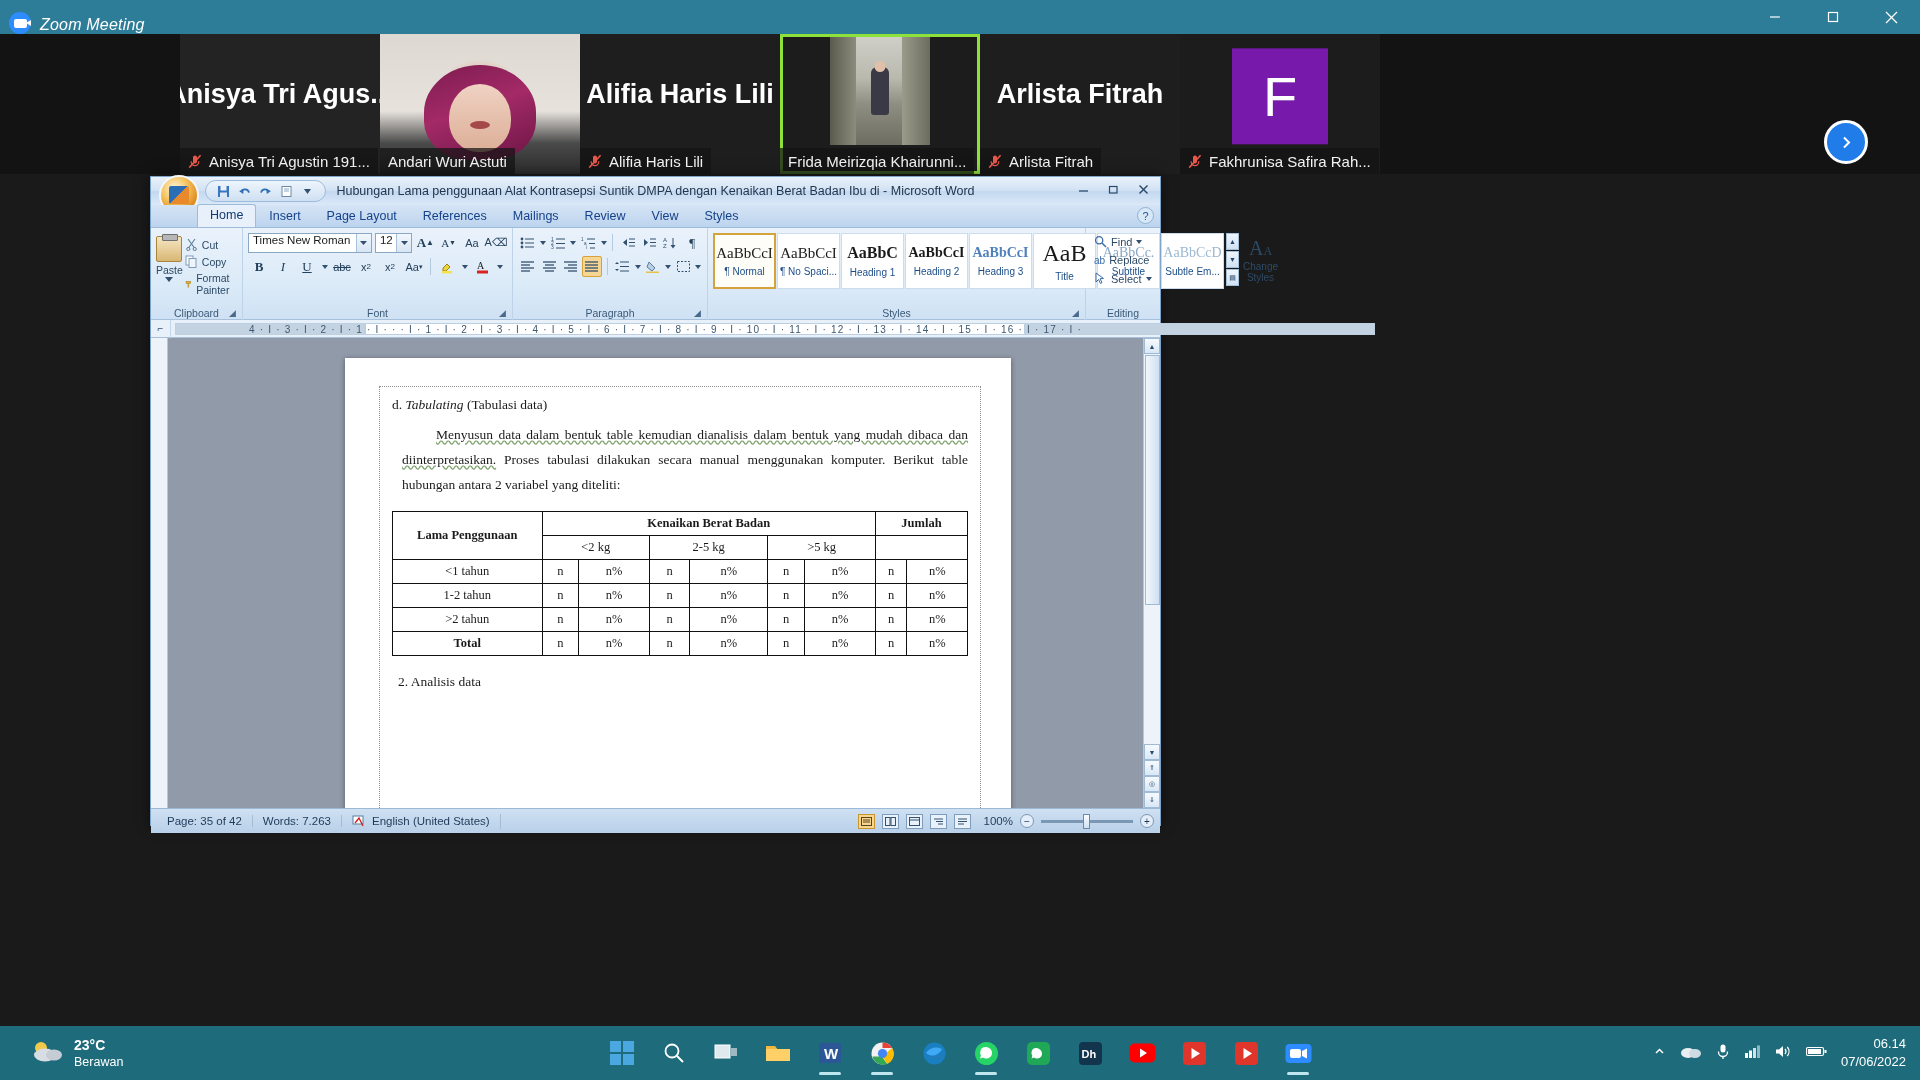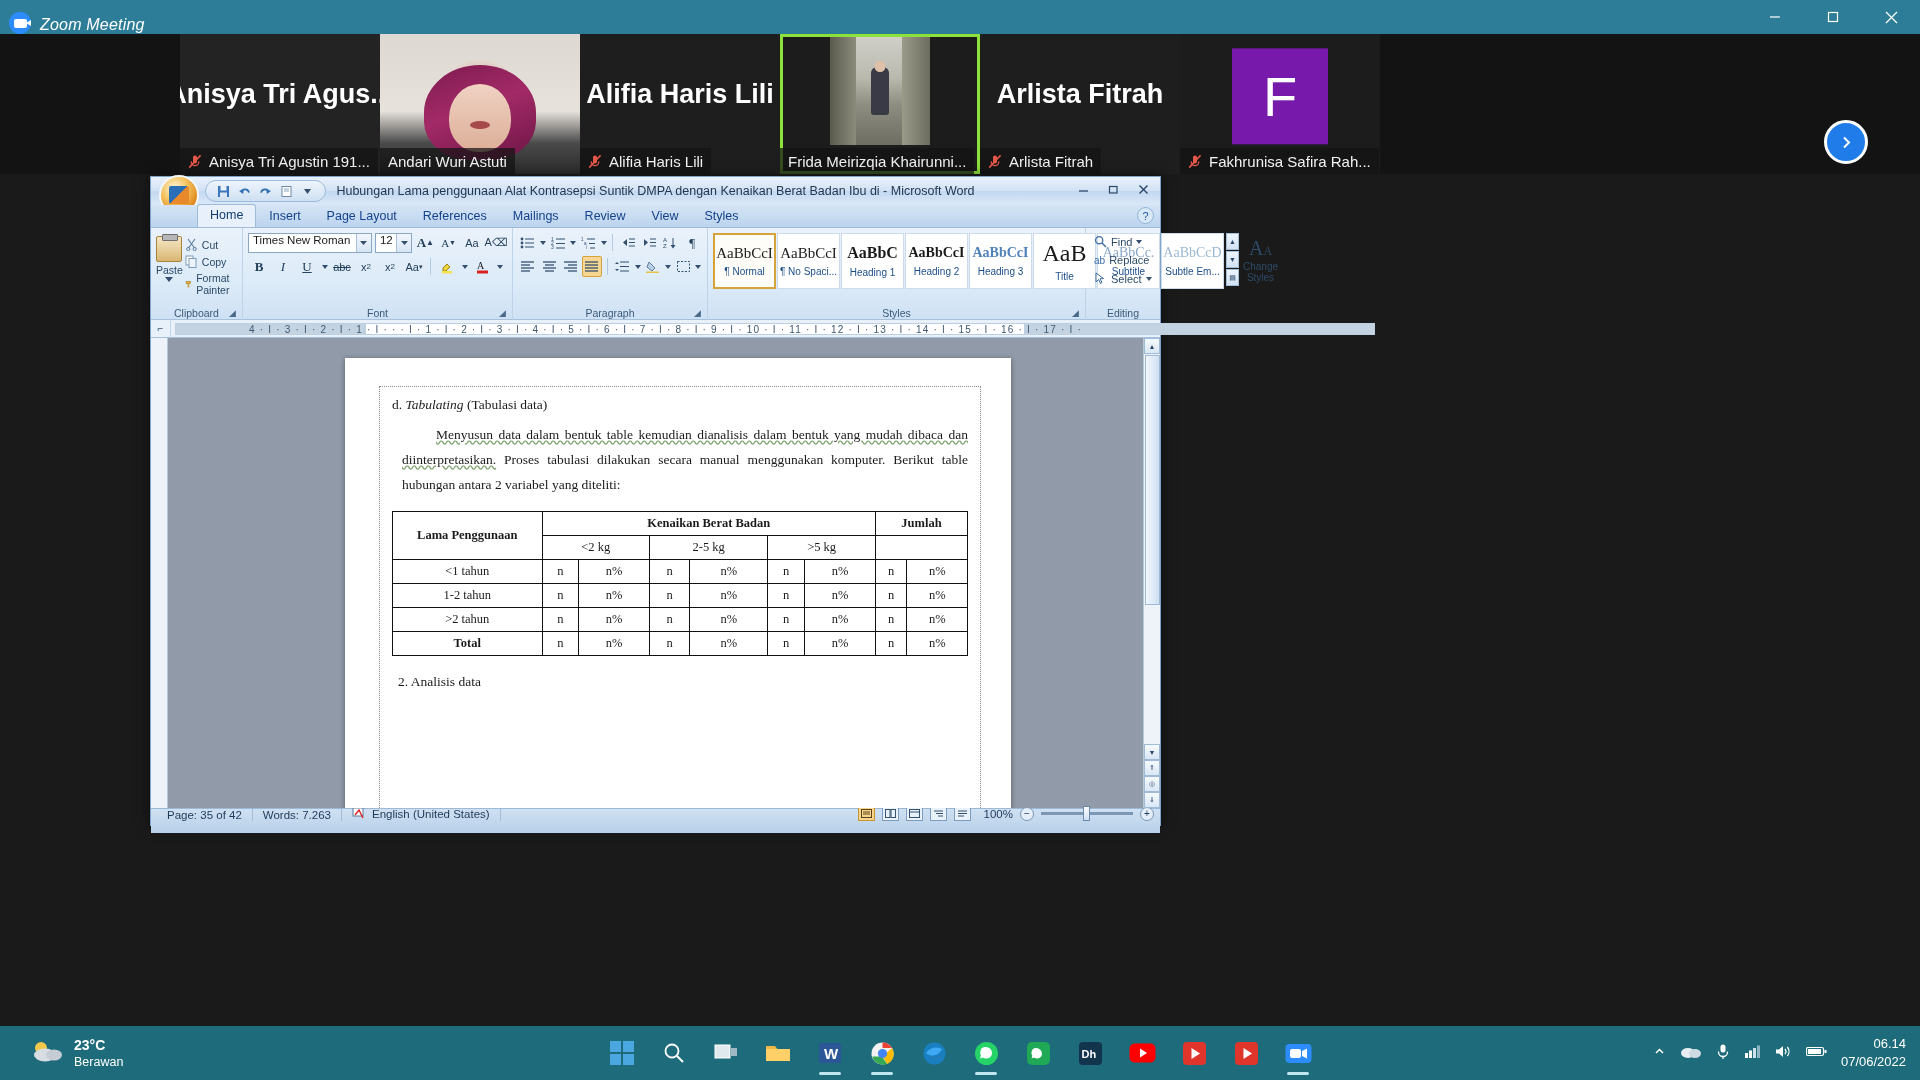--- a/index.html
+++ b/index.html
@@ -295,21 +295,21 @@
     display: flex; align-items: center; justify-content: center; flex: 0 0 auto;
   }
   .vs-thumb {
     width: 15px; background: linear-gradient(to right,#f2f7fc,#cfe0f2);
     border: 1px solid #9fbad5; margin: 1px 0;
   }
   #left-strip { width: 17px; background: #eef3f9; border-right: 1px solid #b6c8da; height: 470px; }
 
   #status-bar {
     height: 23px; background: linear-gradient(to bottom,#cfe0f2,#b8d0e9);
-    border-top: 1px solid #9cb9d6; display: flex; align-items: flex-end;
+    border-top: 1px solid #9cb9d6; display: flex; align-items: center;
     font-size: 11.5px; color: #1f3a57; padding: 12px 6px;
   }
   .sb-item { padding: 0 10px; border-right: 1px solid #a4bcd4; display: flex; align-items: center; gap: 5px; }
   .sb-right { margin-left: auto; display: flex; align-items: center; gap: 7px; }
   .view-btn {
     width: 17px; height: 15px; border: 1px solid #7e9cbb; background: #e9f2fb;
     display: flex; align-items: center; justify-content: center;
   }
   .view-btn.sel { background: #f8d58f; border-color: #c8952f; }
   .zoom-slider { width: 92px; height: 3px; background: #7b97b4; position: relative; }

